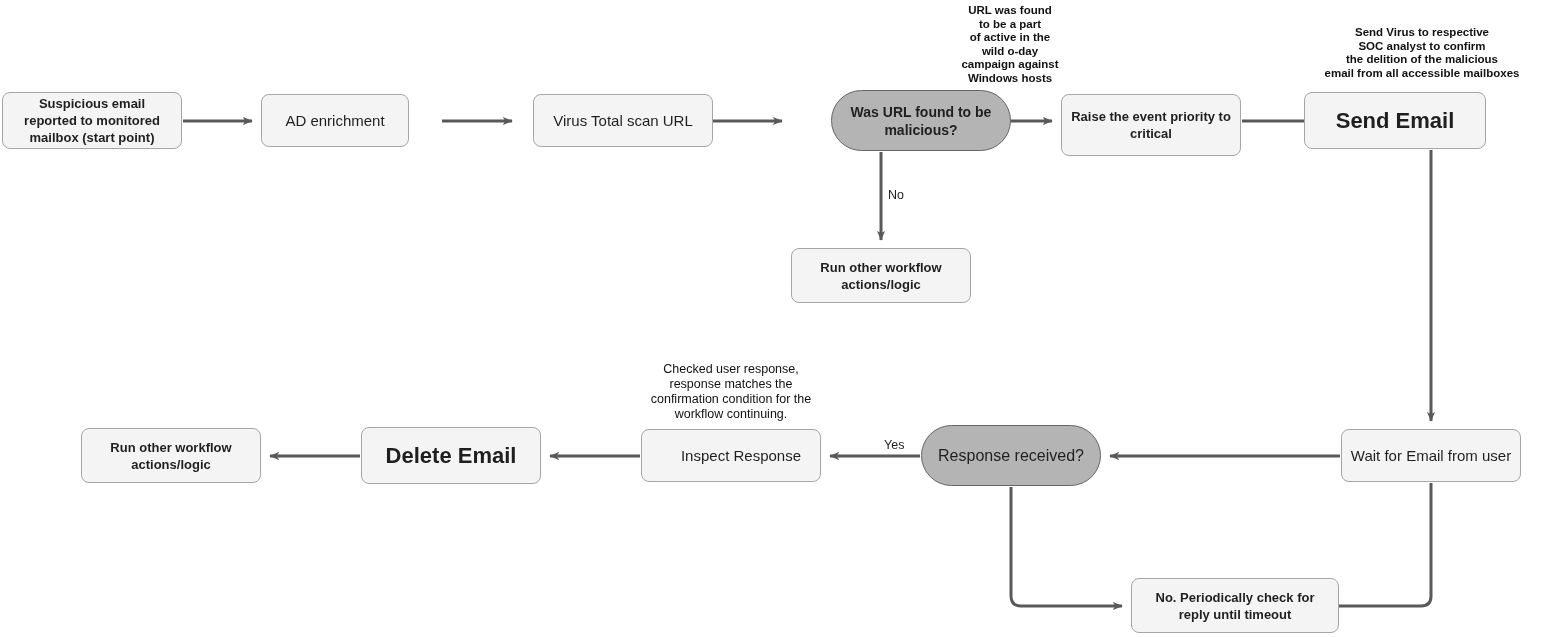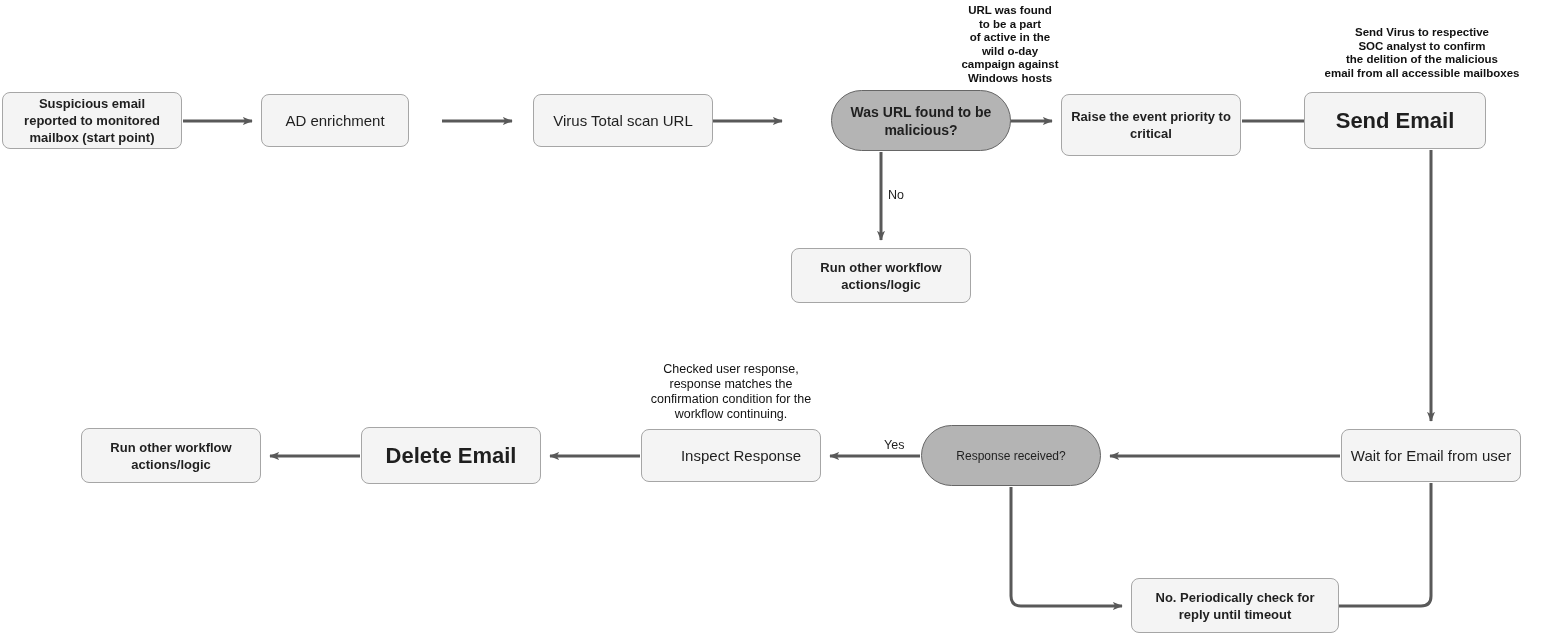--- a/index.html
+++ b/index.html
@@ -60,21 +60,21 @@
   .node.decision {
     background: #b4b4b4;
     border: 1.8px solid #666666;
     border-radius: 999px;
     font-weight: bold;
     font-size: 14px;
     line-height: 18px;
   }
   .node.decision.plain {
     font-weight: normal;
-    font-size: 12px;
+    font-size: 16px;
   }
 
   
   .annot {
     position: absolute;
     text-align: center;
     color: #111111;
     font-size: 11.5px;
     line-height: 13.5px;
     font-weight: bold;

